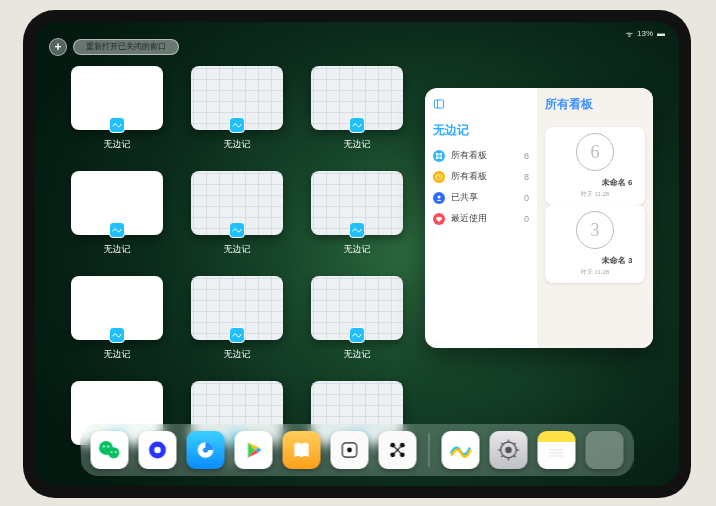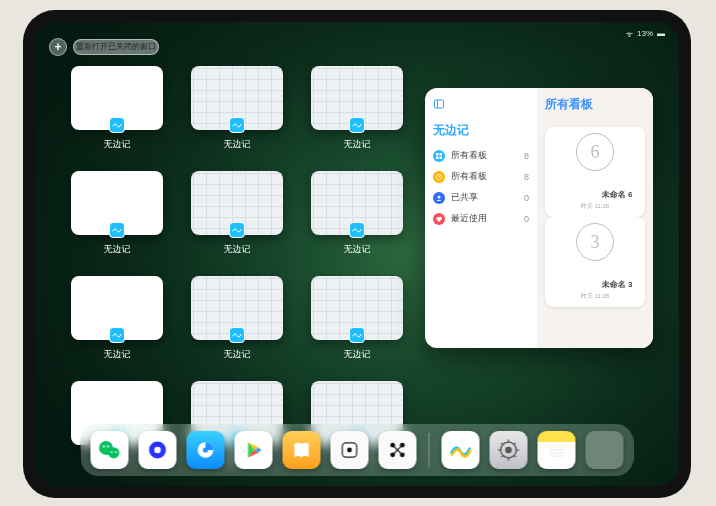--- a/index.html
+++ b/index.html
@@ -14,21 +14,21 @@
     border-radius: 22px; position: relative; overflow: hidden;
   }
   .status { position: absolute; top: 6px; right: 14px; font-size: 8px; color: #cfeee0; display: flex; gap: 4px; align-items: center; }
   .top-bar { position: absolute; top: 16px; left: 14px; display: flex; gap: 6px; align-items: center; }
   .circle-btn {
     width: 18px; height: 18px; border-radius: 50%; background: rgba(255,255,255,0.32);
     color: #fff; font-size: 12px; line-height: 16px; text-align: center; font-weight: 700;
     border: 1px solid rgba(255,255,255,0.5);
   }
   .pill-btn {
-    height: 16px; padding: 0 2px; border-radius: 8px; background: rgba(255,255,255,0.4);
+    height: 16px; padding: 0 12px; border-radius: 8px; background: rgba(255,255,255,0.4);
     color: #222; font-size: 8px; line-height: 14px; border: 1px solid rgba(255,255,255,0.5);
     display: flex; align-items: center;
   }
   .thumbs {
     position: absolute; left: 36px; top: 44px; width: 350px;
     display: grid; grid-template-columns: repeat(3, 92px); gap: 20px 28px;
   }
   .thumb { display: flex; flex-direction: column; align-items: center; gap: 4px; }
   .tcard {
     width: 92px; height: 64px; border-radius: 8px; position: relative; overflow: hidden;
@@ -59,21 +59,21 @@
   .lp-right { flex: 1; background: #f6f3ee; padding: 8px; display: flex; flex-direction: column; gap: 10px; position: relative; }
   .lp-icon { color: #2aa7ff; font-size: 12px; }
   .lp-title { color: #2aa7ff; font-weight: 700; font-size: 12px; margin: 8px 0 6px; }
   .lp-row { display: flex; align-items: center; gap: 6px; font-size: 9px; color: #444; padding: 4px 0; }
   .lp-row .cnt { margin-left: auto; color: #999; font-size: 9px; }
   .lp-dot { width: 12px; height: 12px; border-radius: 50%; display: flex; align-items: center; justify-content: center; }
   .lp-dot svg { width: 8px; height: 8px; fill: #fff; }
   .lp-right-title { color: #3a90ff; font-size: 12px; font-weight: 700; margin-bottom: 4px; }
   .board { background: #fff; border-radius: 8px; padding: 6px; display: flex; flex-direction: column; align-items: center; gap: 2px; box-shadow: 0 1px 3px rgba(0,0,0,0.1); }
   .board .sketch { width: 38px; height: 38px; border: 1.5px solid #bdbdbd; border-radius: 50%; display: flex; align-items: center; justify-content: center; color: #bdbdbd; font-family: cursive; font-size: 18px; }
-  .board .bname { font-size: 8px; color: #444; margin-top: 16px; font-weight: 600; padding-left: 44px; }
+  .board .bname { font-size: 8px; color: #444; margin-top: 4px; font-weight: 600; padding-left: 44px; }
   .board .btime { font-size: 6px; color: #aaa; }
 
   .dock {
     position: absolute; bottom: 10px; left: 50%; transform: translateX(-50%);
     height: 52px; padding: 6px 10px; border-radius: 18px;
     background: rgba(200,230,215,0.28); backdrop-filter: blur(6px);
     display: flex; gap: 10px; align-items: center;
   }
   .dock-sep { width: 1px; height: 34px; background: rgba(255,255,255,0.35); margin: 0 2px; }
   .dock-icon {

